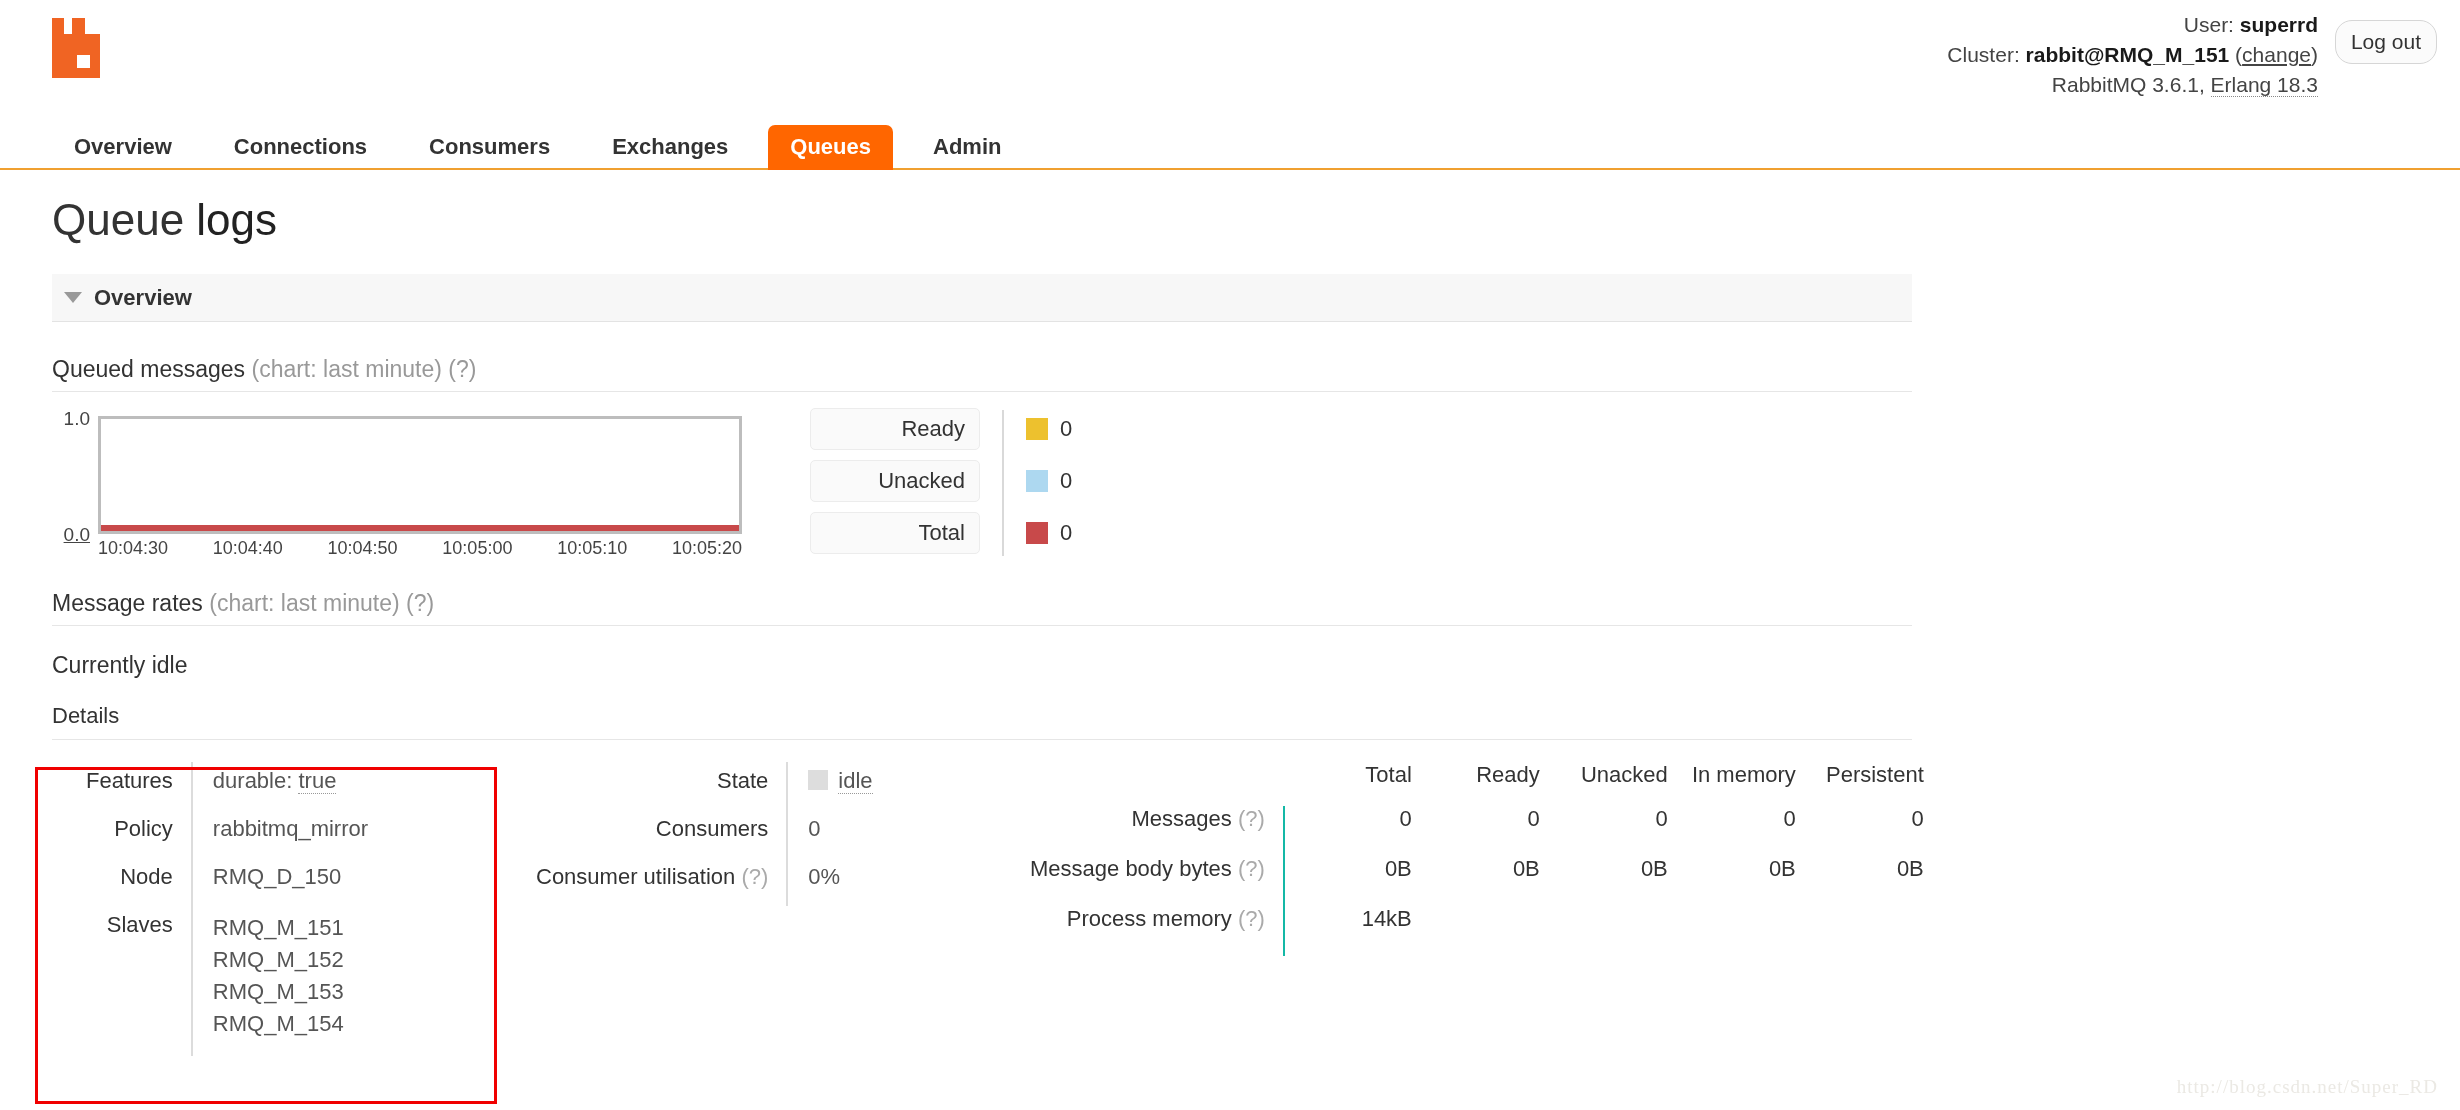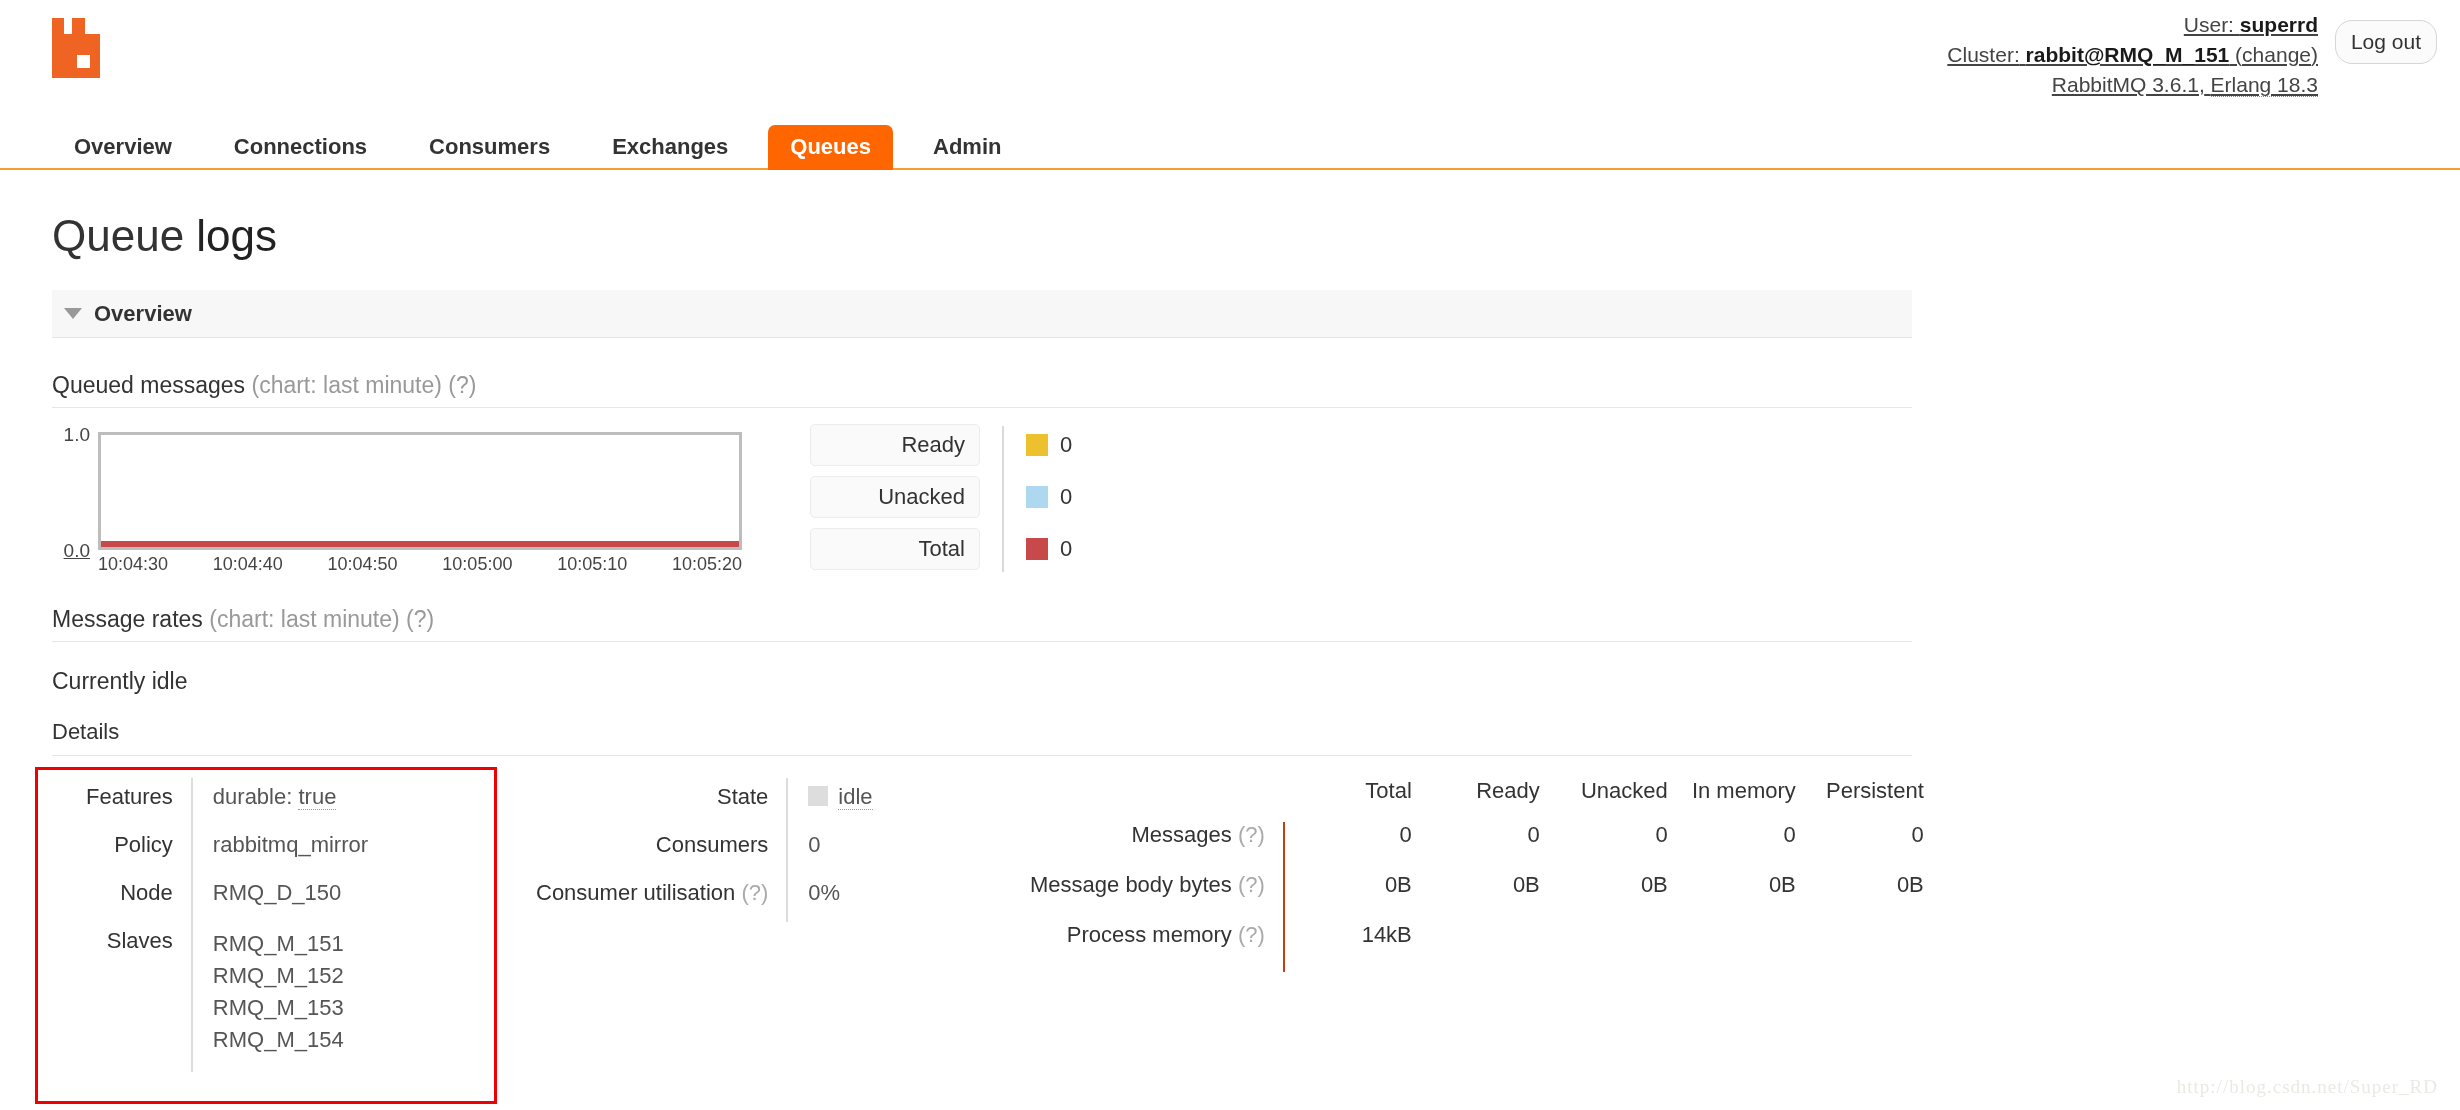--- a/index.html
+++ b/index.html
@@ -22,21 +22,21 @@
   .logo-mark .ear-l { position: absolute; left: 0px; top: 0px; width: 12px; height: 20px; background: #F06423; }
   .logo-mark .ear-r { position: absolute; left: 20px; top: 0px; width: 13px; height: 20px; background: #F06423; }
   .logo-mark .eye { position: absolute; left: 25px; bottom: 10px; width: 13px; height: 13px; background: #ffffff; }
   .logo-text { font-size: 58px; line-height: 54px; font-weight: 400; letter-spacing: -1px; }
   .logo-text .rabbit { color: #F06423; }
   .logo-text .mq { color: #A3A8A5; }
   .logo-tm { font-size: 15px; color: #A3A8A5; vertical-align: super; letter-spacing: 0; }
 
   #user-info {
     position: absolute; right: 142px; top: 10px;
-    text-align: right; font-size: 21px; line-height: 30px; color: #444; text-decoration: underline;
+    text-align: right; font-size: 21px; line-height: 30px; color: #444;
   }
   #user-info .strong { font-weight: bold; color: #1a1a1a; }
   #user-info a { color: #444; text-decoration: underline; }
   #user-info .dotted { border-bottom: 1px dotted #888; text-decoration: none; }
 
   #logout-btn {
     position: absolute; right: 23px; top: 20px;
     padding: 9px 15px; font-size: 21px; color: #333;
     background: #fbfbfb; border: 1px solid #d6d6d6; border-radius: 17px;
     cursor: pointer; font-family: "Liberation Sans", sans-serif;
@@ -48,21 +48,21 @@
     border-bottom: 2px solid #F0A030;
   }
   #nav ul { list-style: none; margin: 0; padding: 0 0 0 52px; display: flex; align-items: flex-end; height: 50px; }
   #nav li {
     font-size: 22px; font-weight: bold; color: #333; cursor: pointer;
     padding: 10px 22px 11px 22px; margin-right: 18px; line-height: 24px;
   }
   #nav li.active { background: #FF6600; color: #ffffff; border-radius: 7px 7px 0 0; }
 
   
-  #main { position: absolute; left: 0; top: 188px; width: 1964px; }
+  #main { position: absolute; left: 0; top: 172px; width: 1964px; }
 
   #page-title {
     margin: 0; padding: 22px 0 0 52px;
     font-size: 44px; font-weight: 400; color: #333; line-height: 52px;
   }
   #page-title .light { color: #222; }
 
   #overview-bar {
     margin: 28px 52px 0 52px; height: 48px;
     background: #f7f7f7; border-bottom: 1px solid #e3e3e3;
@@ -153,21 +153,21 @@
   .slave-line { display: block; line-height: 32px; }
 
   #stats { position: absolute; left: 1030px; top: 0; }
   table.stats { border-collapse: collapse; }
   table.stats th.colhead {
     font-size: 22px; font-weight: normal; color: #333;
     padding: 0 0 18px 0; text-align: right; min-width: 128px;
   }
   table.stats th.rowhead {
     font-size: 22px; font-weight: normal; color: #333; text-align: right;
-    padding: 0 18px 24px 0; border-right: 2px solid #c2410c; white-space: nowrap;
+    padding: 0 18px 24px 0; border-right: 2px solid #14b8a6; white-space: nowrap;
   }
   table.stats td.num {
     font-size: 22px; color: #333; text-align: right; padding: 0 0 24px 0;
     min-width: 128px;
   }
   table.stats th.spacer { border: none; padding: 0 18px 18px 0; }
 
   
   #red-box {
     position: absolute; left: 35px; top: 767px;

